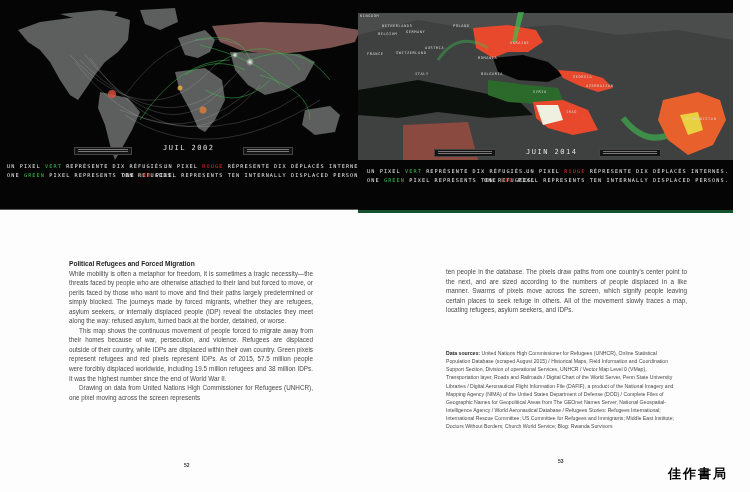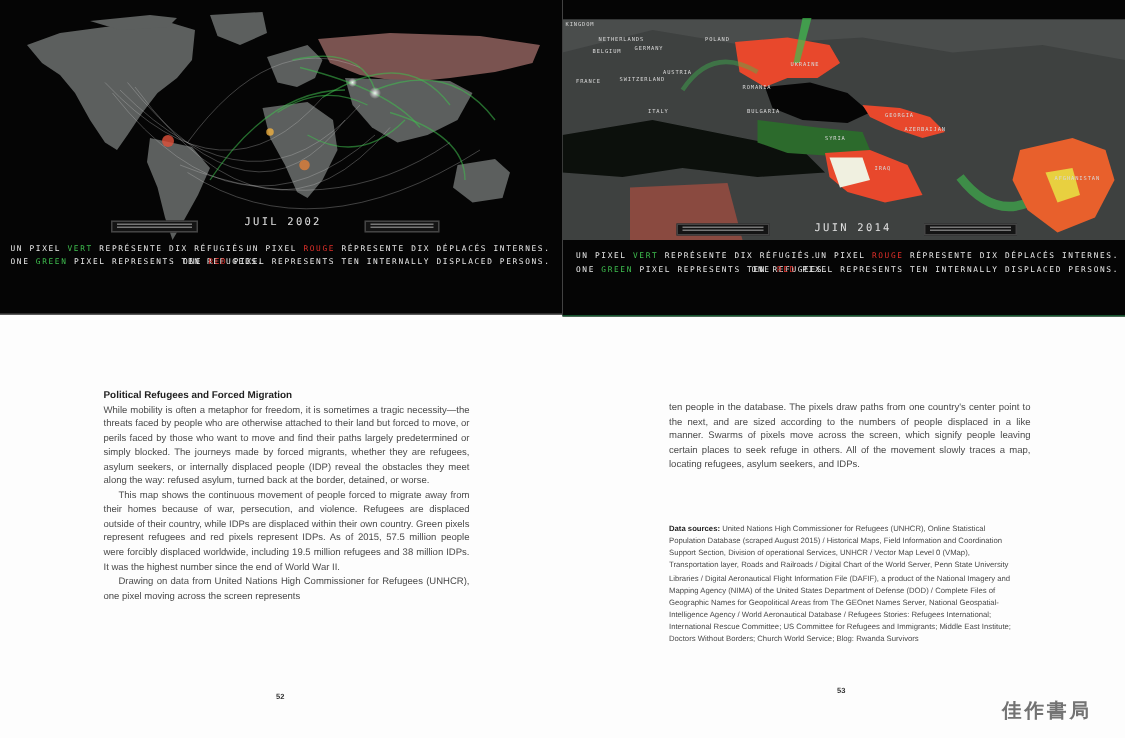--- a/index.html
+++ b/index.html
@@ -7,21 +7,21 @@
       width: 750px; height: 492px; overflow: hidden; position: relative;
       background: #fdfdfd;
       font-family: "Liberation Sans", sans-serif;
     }
     .spread { position: absolute; left: 0; top: 0; width: 750px; height: 388px; }
     
     .panel {
       position: absolute; top: 0; height: 209px; background: #050505; overflow: hidden;
     }
     .panel-left { left: 0; width: 375px; border-bottom: 1px solid #5a5a5a; }
-    .panel-right { left: 375px; width: 375px; height: 210px; border-bottom: 1px solid #14532d; }
+    .panel-right { left: 358px; width: 375px; height: 210px; border-bottom: 3px solid #14532d; }
     .panel svg { position: absolute; left: 0; top: 0; }
     .map-caption {
       position: absolute; font-family: "DejaVu Sans Mono", monospace; color: #e8e8e8;
       font-size: 5.2px; letter-spacing: 1.1px; white-space: nowrap; line-height: 9px;
     }
     .map-caption .g { color: #3fbf4f; }
     .map-caption .r { color: #e0302a; }
     .date-label {
       position: absolute; font-family: "DejaVu Sans Mono", monospace; color: #e0e0e0;
       font-size: 7px; letter-spacing: 1.5px; white-space: nowrap;
@@ -46,21 +46,21 @@
     .col p.indent { text-indent: 10px; }
     .sources {
       position: absolute; left: 446px; top: 349px; width: 232px;
       font-size: 5.15px; line-height: 8.15px; color: #4a4a4a; text-align: left;
     }
     .sources b { color: #222; }
     .folio {
       position: absolute; font-size: 5px; font-weight: bold; color: #333;
     }
     .watermark {
-      position: absolute; left: 668px; top: 465px; font-size: 13px; color: #737373;
+      position: absolute; left: 668px; top: 465px; font-size: 13px; color: #000000;
       font-family: "DejaVu Sans", sans-serif; letter-spacing: 2px; font-weight: bold;
     }
   </style>
 </head>
 <body>
 
 <div class="spread">
 
   <div class="panel panel-left">
     <svg width="375" height="209" viewBox="0 0 375 209">

